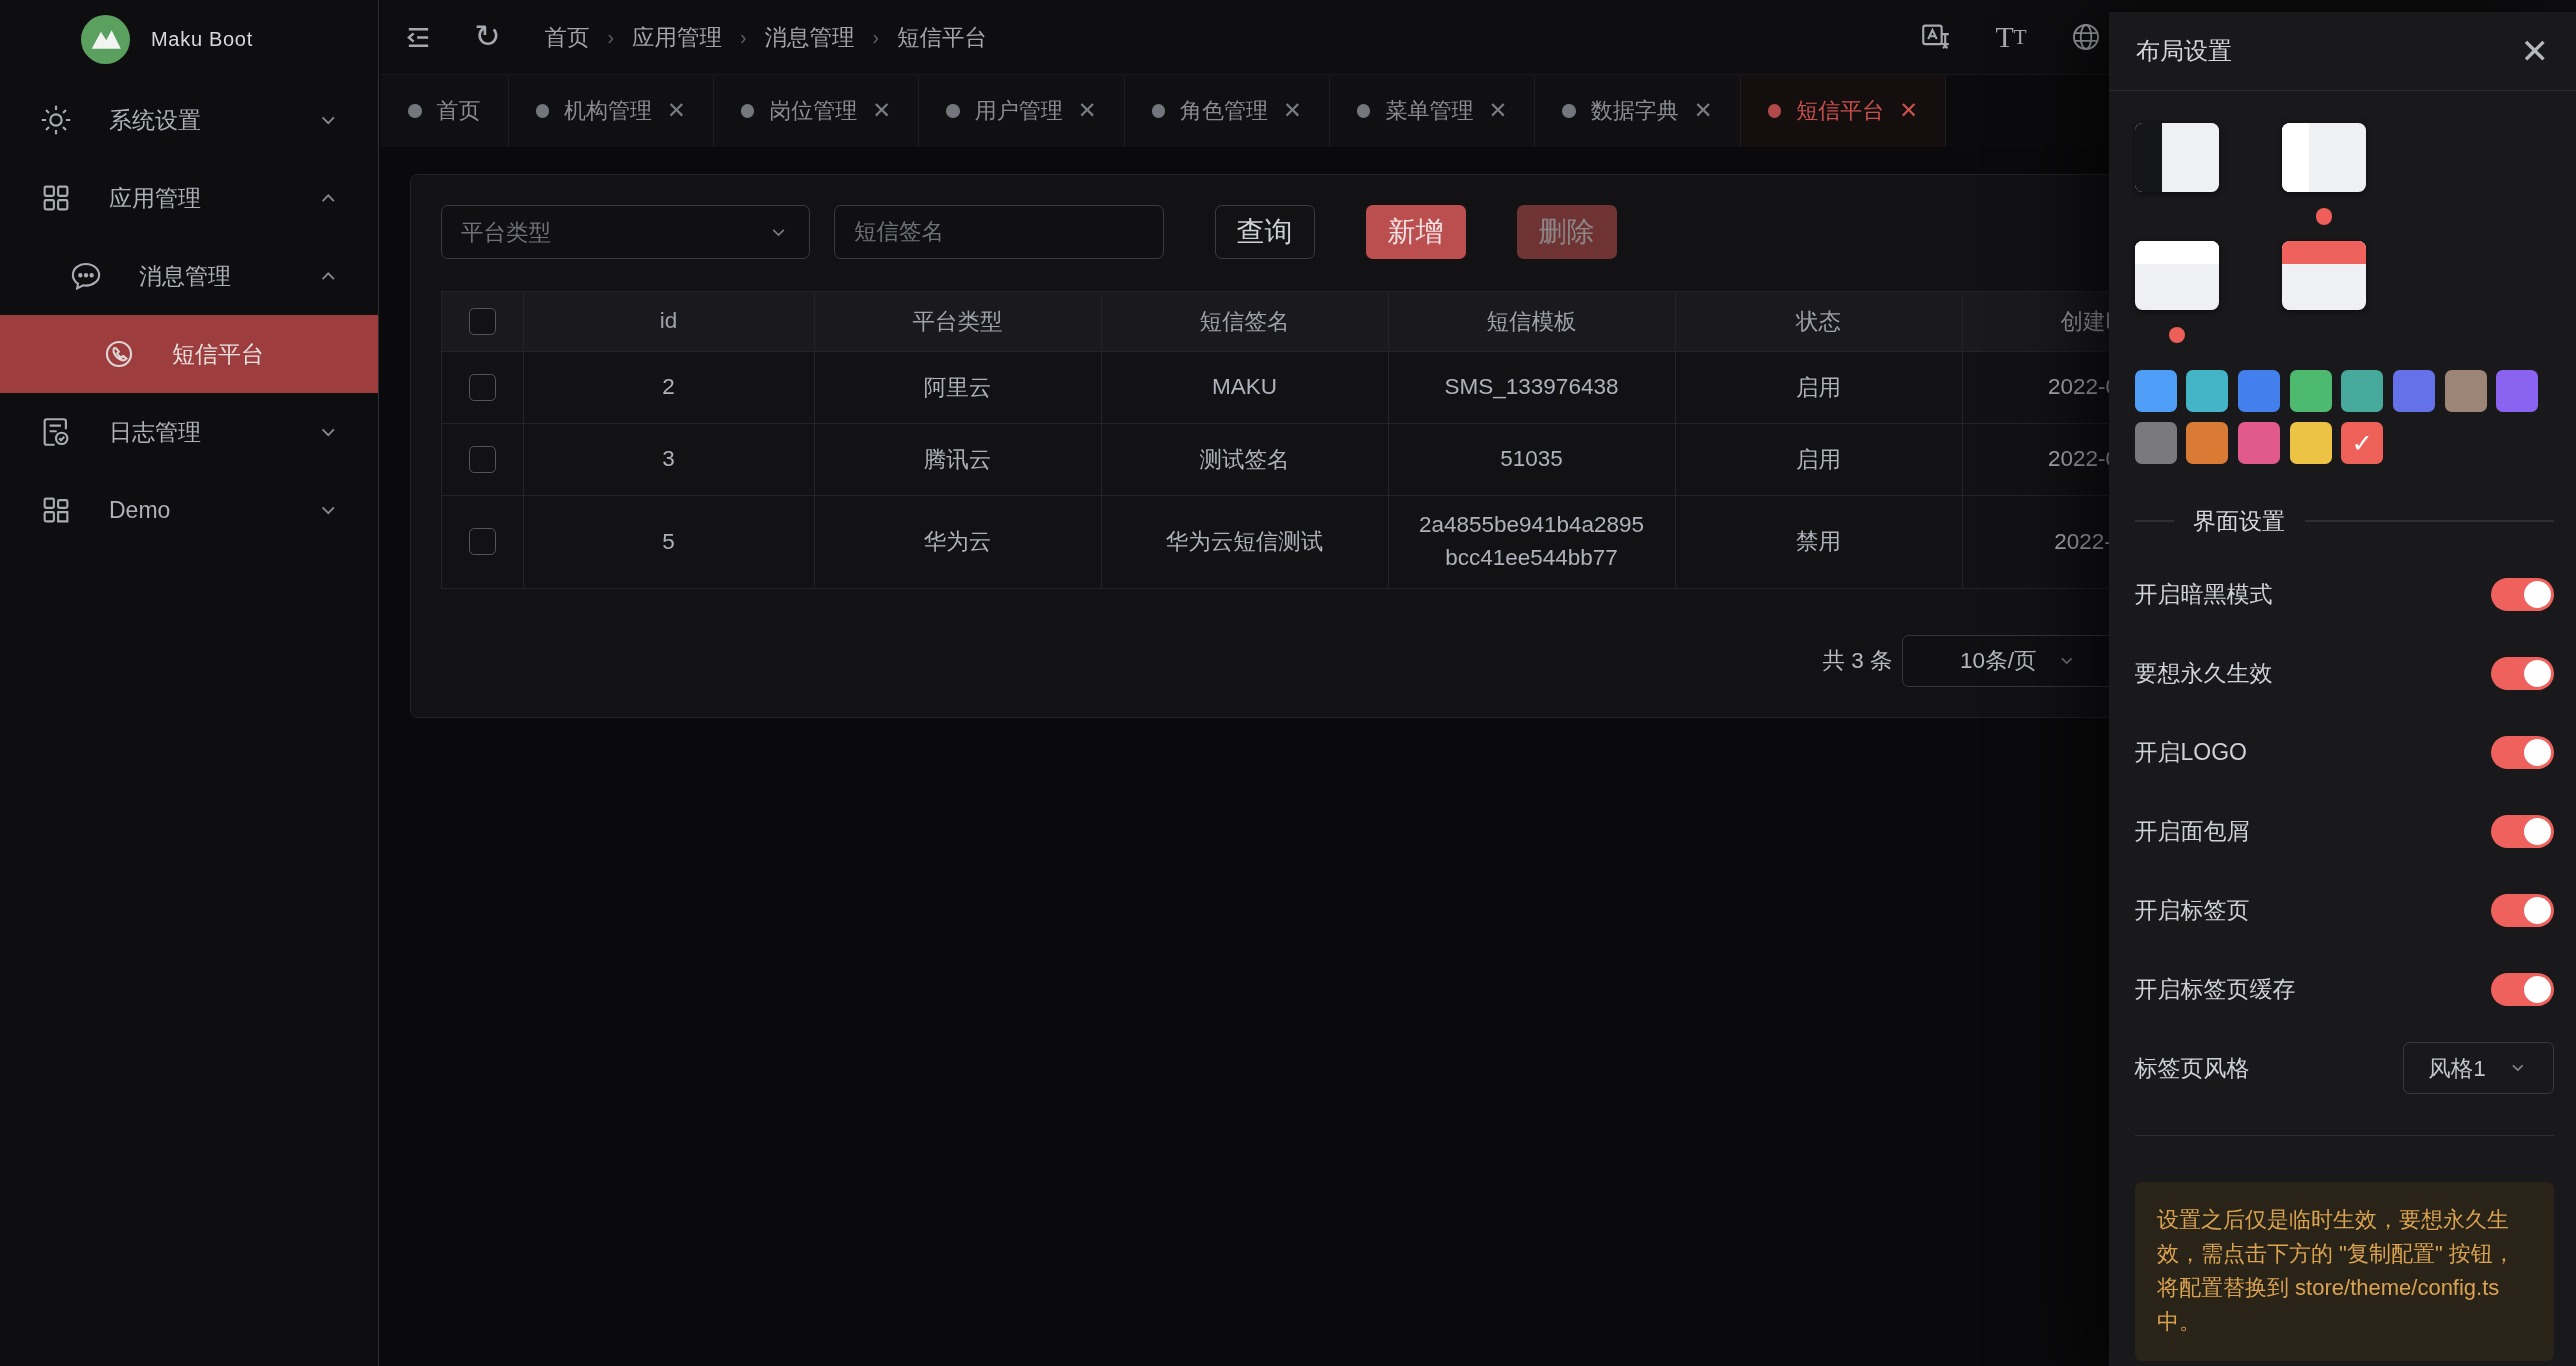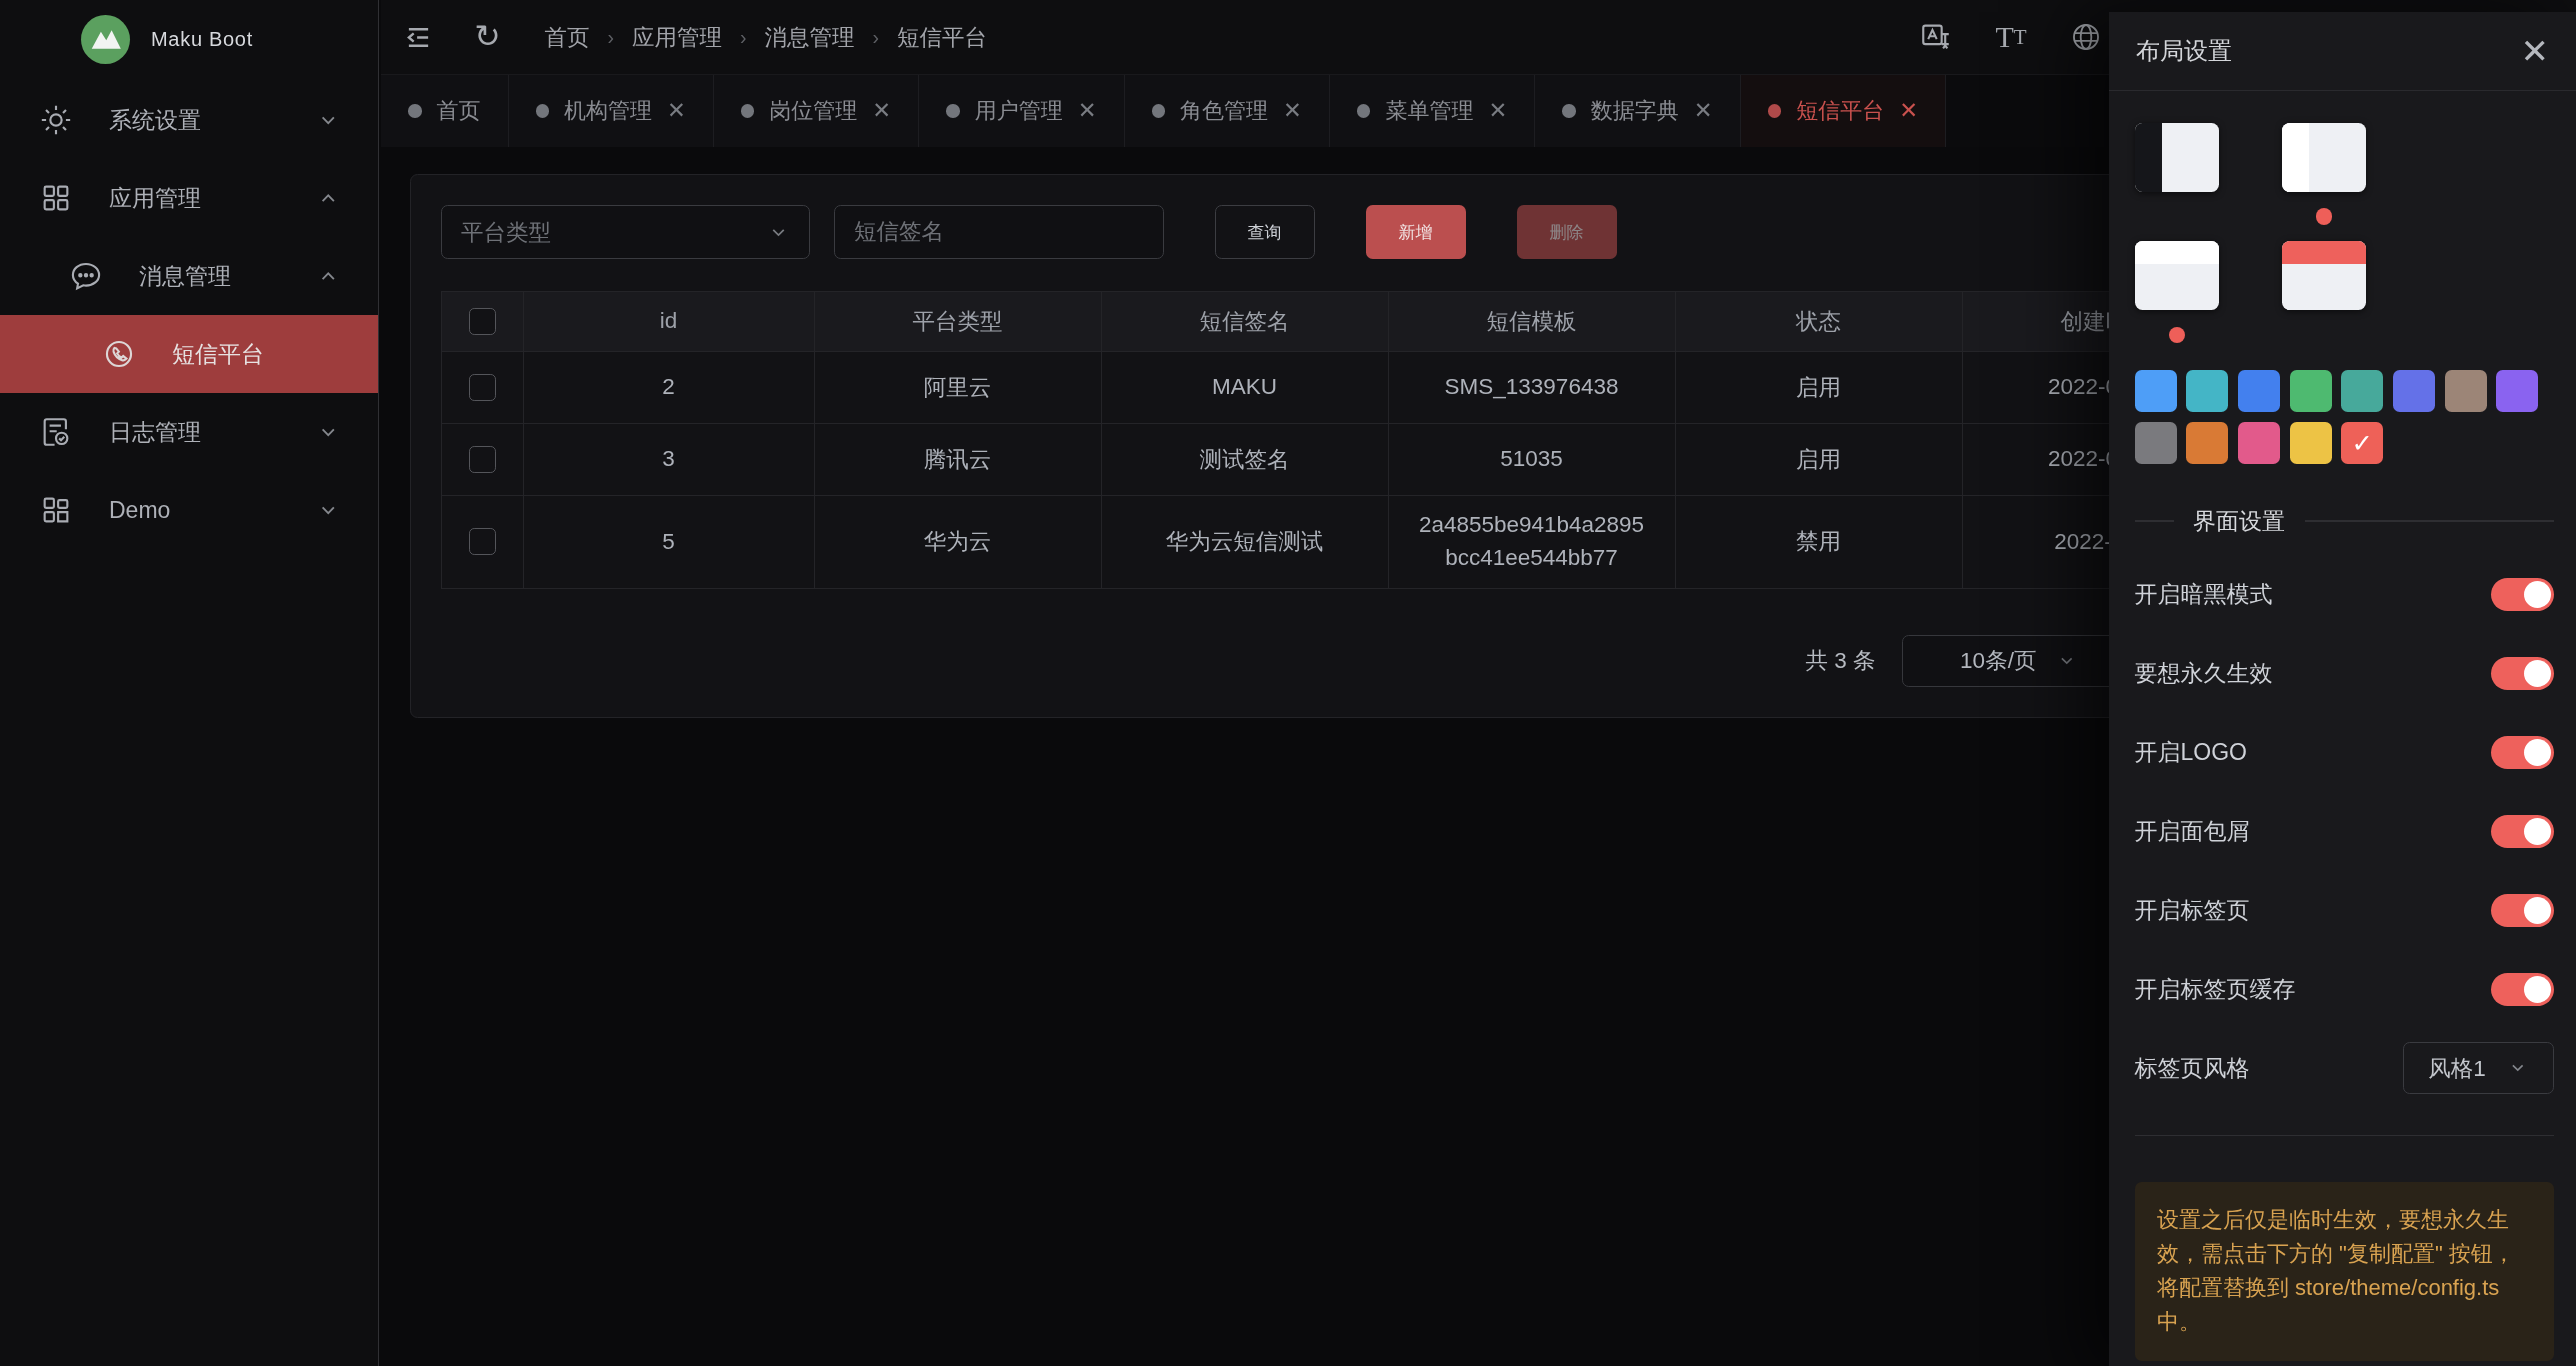--- a/index.html
+++ b/index.html
@@ -44,37 +44,37 @@
 
   
   .content { position:absolute; left:381px; top:147px; right:0; bottom:0; background:#0a0a0c; }
   .card { position:absolute; left:28.5px; top:27px; width:2141px; background:#121215; border:0.7px solid #232327; border-radius:7.5px; padding:30px; }
   .filter-row { display:flex; align-items:center; gap:24px; }
   .sel-box, .text-input { height:54px; background:#101013; border:0.7px solid #3a3b40; border-radius:6.7px; display:flex; align-items:center; justify-content:space-between; padding:0 19.5px; color:#6e7177; font-size:22.5px; }
   .sel-box { width:369px; cursor:pointer; }
   .text-input { width:330px; }
   .text-input input { width:100%; background:transparent; border:none; outline:none; color:#cdd0d6; font-size:22.5px; font-family:inherit; }
   .text-input input::placeholder { color:#6e7177; }
-  .btn { height:54px; border-radius:6.7px; display:flex; align-items:center; justify-content:center; font-size:17px; cursor:pointer; border:none; font-family:inherit; }
+  .btn { height:54px; border-radius:6.7px; display:flex; align-items:center; justify-content:center; font-size:28px; cursor:pointer; border:none; font-family:inherit; }
   .btn-default { background:transparent; border:0.7px solid #3c3d42; color:#cdd0d6; width:100px; margin-left:27px; }
   .btn-danger { background:#bb4f4f; color:#f1e3e3; width:100px; margin-left:27px; }
   .btn-danger.disabled { opacity:.55; cursor:not-allowed; }
 
   
   .tbl-wrap { margin-top:31.5px; }
   table.grid { border-collapse:collapse; table-layout:fixed; width:2099px; }
   table.grid th, table.grid td { border:0.7px solid #242428; text-align:center; font-weight:normal; }
   table.grid thead th { background:#1a1a1e; height:60px; color:#9da1a9; font-size:22.5px; }
   table.grid tbody td { height:72px; color:#aeb2ba; font-size:22.5px; background:#121215; }
   table.grid tbody tr.tall td { height:93px; }
   .cell-wrap { line-height:1.45; padding:0 25px; word-break:break-all; }
   .checkbox { width:27px; height:27px; border:1.5px solid #54555a; border-radius:5.2px; background:#121215; margin:0 auto; cursor:pointer; }
 
   
-  .pager-row { display:flex; align-items:center; justify-content:flex-end; gap:26px; margin-top:46px; padding-right:384px; color:#b6bac1; }
+  .pager-row { display:flex; align-items:center; justify-content:flex-end; gap:9px; margin-top:46px; padding-right:384px; color:#b6bac1; }
   .pager-size { width:234px; height:52px; background:#101013; border:0.7px solid #36373c; border-radius:6.7px; display:flex; align-items:center; justify-content:center; gap:21px; color:#b3b7be; cursor:pointer; }
 
   
   .drawer { position:absolute; left:2109px; top:12px; width:467px; height:100%; background:#19191c; box-shadow:-30px 0 67px rgba(0,0,0,.6); }
   .drawer-header { height:79px; display:flex; align-items:center; justify-content:space-between; padding:0 27px 0 27px; border-bottom:0.7px solid #2a2a2e; }
   .drawer-title { color:#d4d6da; font-size:24px; }
   .drawer-close { color:#b5b8be; font-size:34px; line-height:1; cursor:pointer; }
   .drawer-body { padding:0 22.5px 0 25.5px; }
 
   .theme-grid { display:flex; flex-wrap:wrap; width:315px; margin-top:31.5px; }

